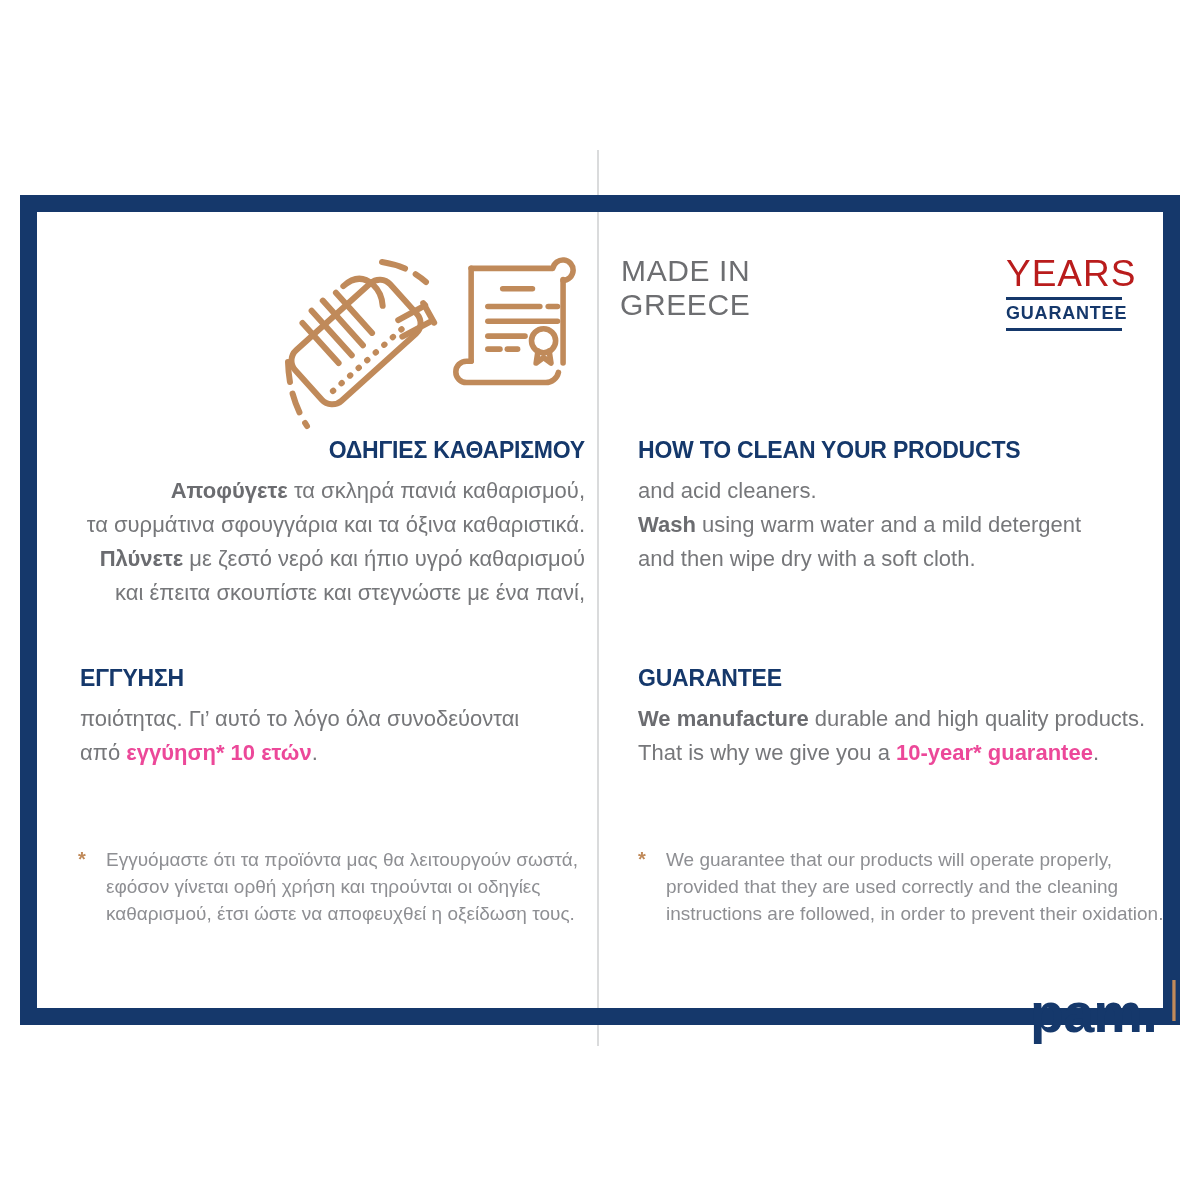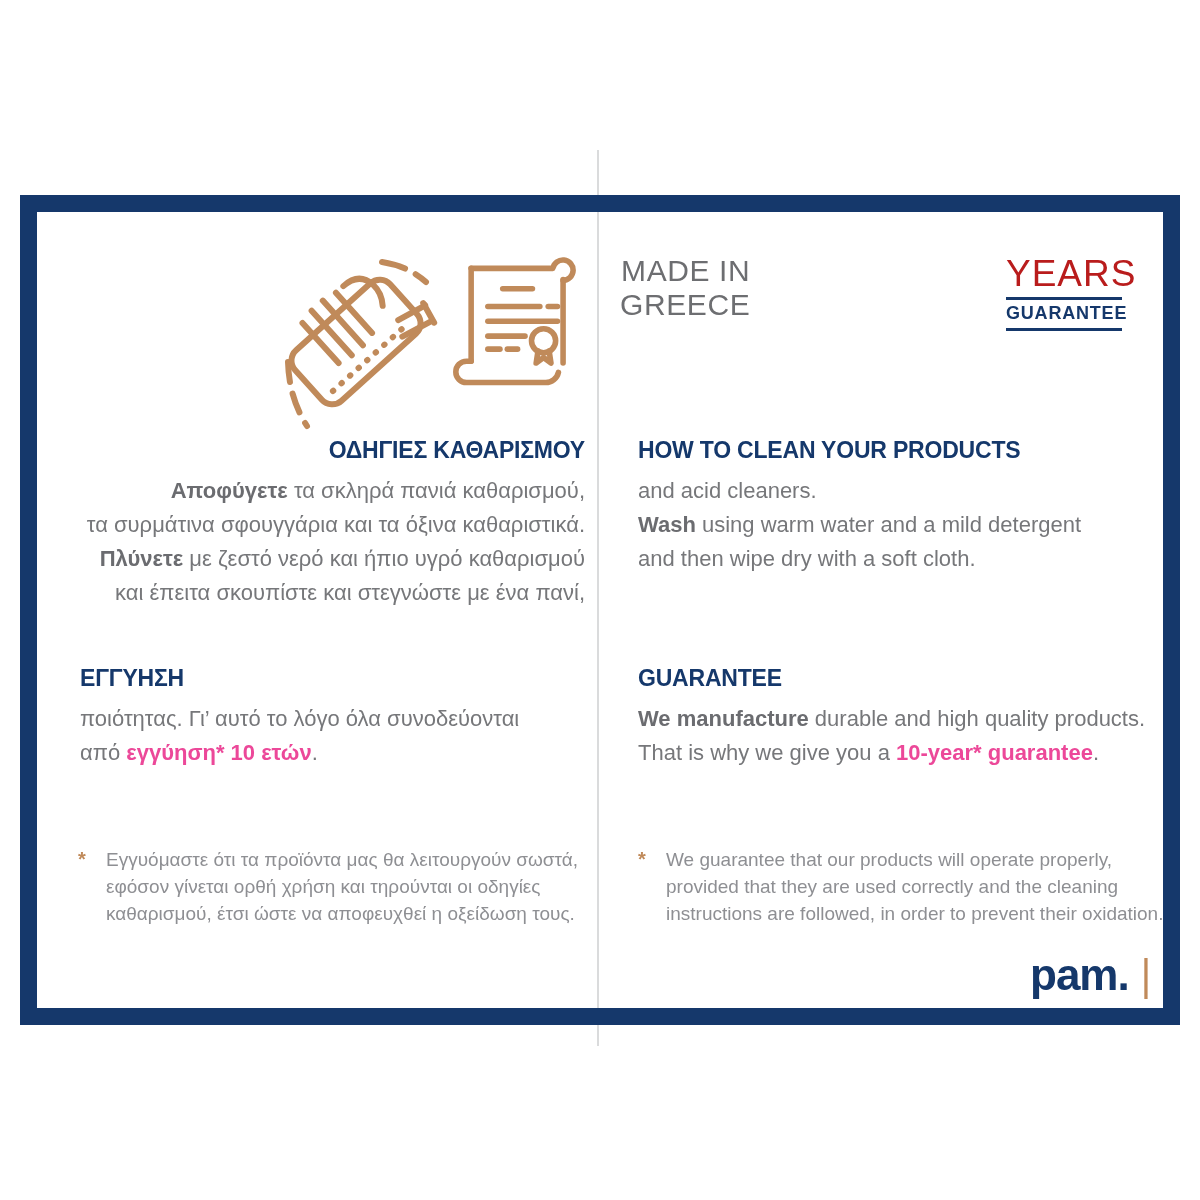--- a/index.html
+++ b/index.html
@@ -30,21 +30,21 @@
   .bodytext .ln{display:block;white-space:nowrap;}
   .seg-b{font-weight:700;color:#6b6c70;}
   .seg-hl{font-weight:700;color:#ec4899;}
 
   .footnote{display:flex;color:#8e8f93;font-size:19px;line-height:27px;}
   .fn-mark{color:#c08a5a;font-weight:700;width:28px;flex:0 0 auto;font-size:20px;}
   .fn-lines .ln{display:block;white-space:nowrap;}
 
   
   .brand{left:1030px;top:950px;display:flex;align-items:center;}
-  .brand-name{color:#15386b;font-size:44px;font-weight:800;letter-spacing:-1px;}
+  .brand-name{color:#15386b;font-size:56px;font-weight:800;letter-spacing:-1px;margin-top:30px;}
   .brand-bar{color:#c08a5a;font-size:40px;font-weight:300;margin-left:12px;transform:scaleY(1.1);}
 </style>
 </head>
 <body>
 
 <div class="canvas">
 
   <div class="fold-line"></div>
   <div class="card-border"></div>
 

